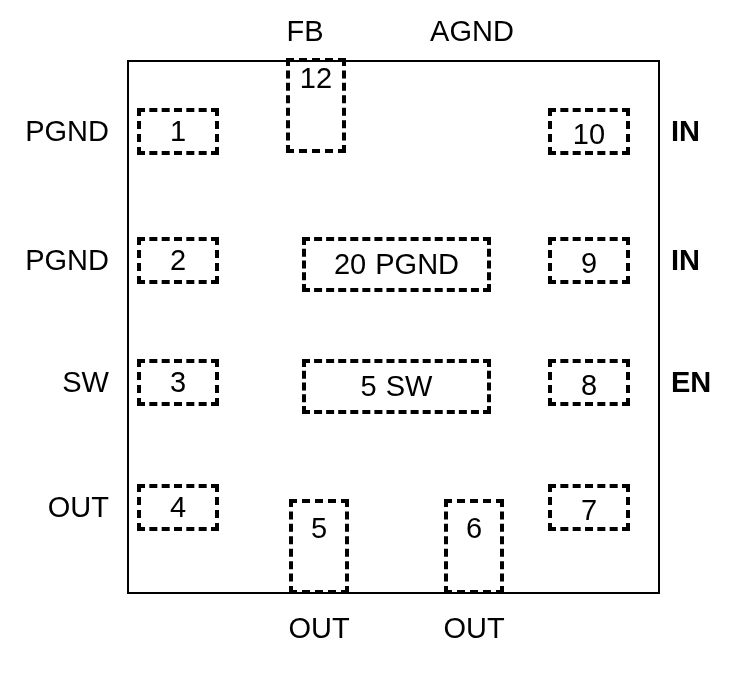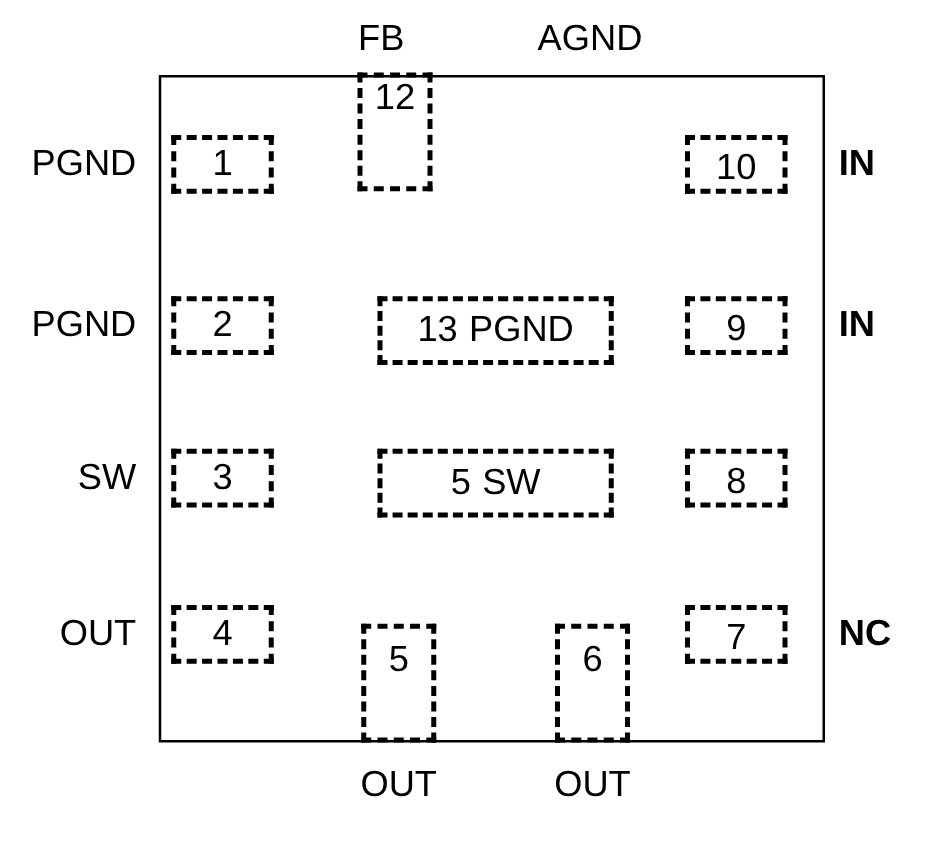--- a/index.html
+++ b/index.html
@@ -99,34 +99,34 @@
   </div>
   <div class="pin side right-col" style="top:359px">
     <span>8</span>
   </div>
   <div class="pin side right-col" style="top:484px">
     <span>7</span>
   </div>
 
   <div class="lbl lright" style="top:108px">IN</div>
   <div class="lbl lright" style="top:237px">IN</div>
-  <div class="lbl lright" style="top:484px">NC</div>
+  <div class="lbl lright" style="top:359px">EN</div>
 
   <div class="pin botedge" style="left:289px">
     <span>5</span>
   </div>
   <div class="pin botedge" style="left:444px">
     <span>6</span>
   </div>
 
   <div class="lbl lbot" style="left:259px;width:120px">OUT</div>
   <div class="lbl lbot" style="left:414px;width:120px">OUT</div>
 
   <div class="pin centerpad" style="top:237px">
-    <span>13</span>
+    <span>20</span>
     <span>PGND</span>
   </div>
   <div class="pin centerpad" style="top:359px">
     <span>5</span>
     <span>SW</span>
   </div>
 
 </div>
 
 </body></html>

